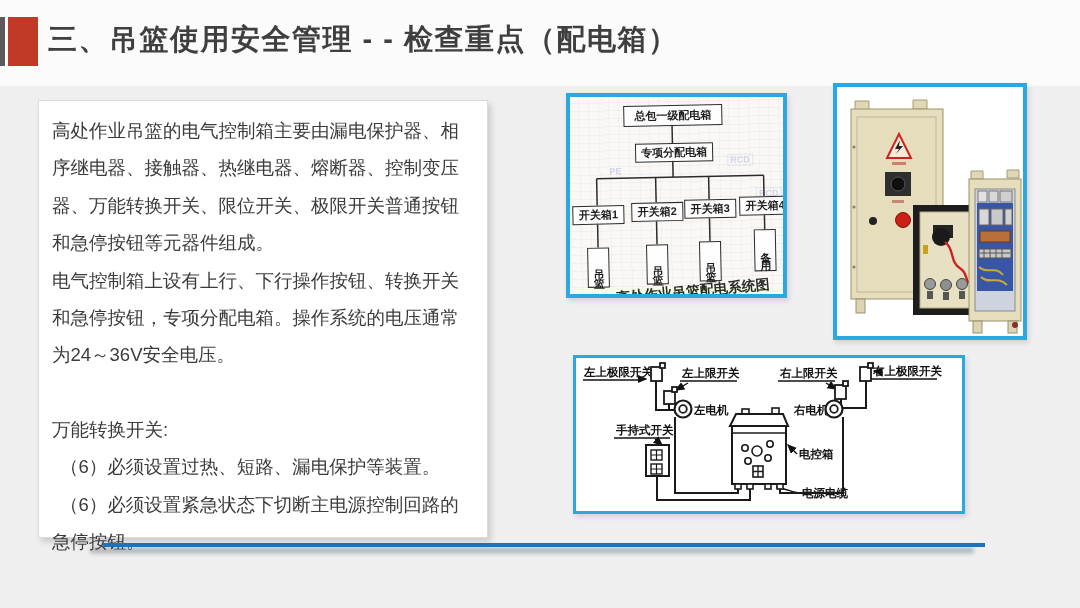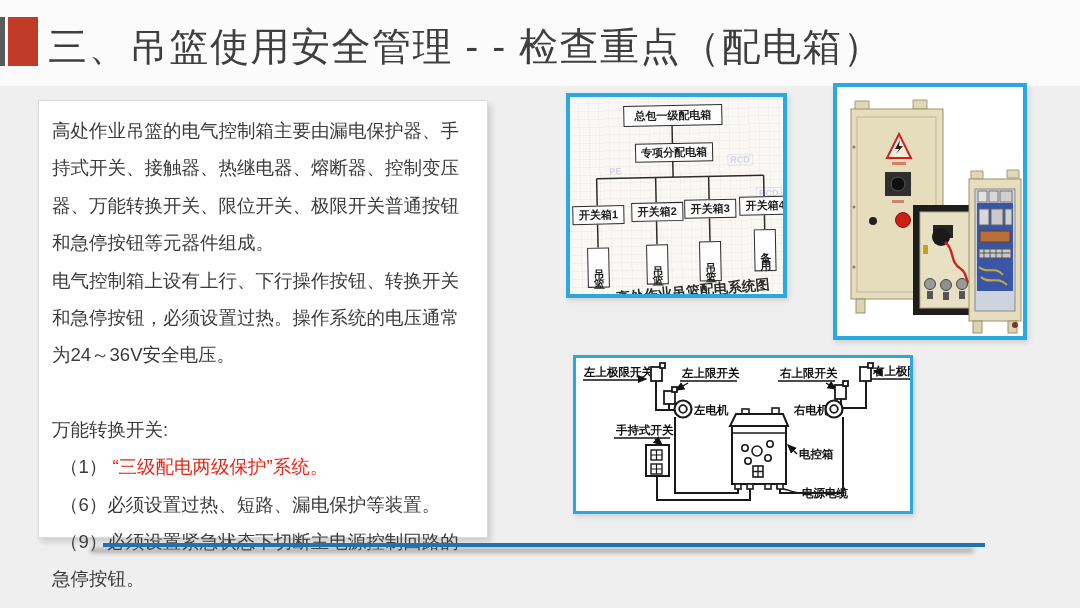--- a/index.html
+++ b/index.html
@@ -2,36 +2,36 @@
 <html><head>
 <meta charset="utf-8">
 <style>
   html,body{margin:0;padding:0;}
   body{width:1080px;height:608px;position:relative;overflow:hidden;
        background:#efefef;font-family:"Liberation Sans","DejaVu Sans",sans-serif;}
   
   .header{position:absolute;left:0;top:0;width:1080px;height:86px;background:#fbfbfb;}
   .accent-gray{position:absolute;left:0;top:17px;width:5px;height:49px;background:#5a5a5a;}
   .accent-red{position:absolute;left:8px;top:17px;width:30px;height:49px;background:#c13a28;}
-  .slide-title{position:absolute;left:48px;top:20px;font-size:39px;font-weight:400;
+  .slide-title{position:absolute;left:48px;top:20px;font-size:29px;font-weight:700;
        color:#3f3f3f;letter-spacing:1.5px;white-space:nowrap;}
   
   .text-card{position:absolute;left:38px;top:100px;width:450px;height:438px;background:#ffffff;
        border:1px solid #dcdcdc;box-shadow:3px 4px 6px rgba(0,0,0,0.15);box-sizing:border-box;
        padding:11px 12px 0 13px;color:#3b3b3b;font-size:18.5px;line-height:37.4px;}
   .text-card p{margin:0;}
   .req-heading{margin-top:37px !important;}
   .req-item{text-indent:8px;}
   .red-em{color:#e82315;}
   
   .figure{position:absolute;background:#ffffff;box-sizing:border-box;overflow:hidden;
        box-shadow:2px 3px 5px rgba(0,0,0,0.12);}
   .fig-flow{left:566px;top:93px;width:221px;height:205px;border:4px solid #2aa9e0;}
   .fig-photo{left:833px;top:83px;width:194px;height:257px;border:4px solid #2aa9e0;}
-  .fig-wire{left:573px;top:355px;width:340px;height:159px;border:3px solid #2aa9e0;text-align:right;}
+  .fig-wire{left:573px;top:355px;width:392px;height:159px;border:3px solid #2aa9e0;text-align:right;}
   
   .flow-inner{position:absolute;left:0;top:0;right:0;bottom:0;transform:rotate(-1.2deg);
        background:#faf8f5;
        background-image:repeating-linear-gradient(0deg,rgba(205,150,150,0.10) 0 1px,transparent 1px 8px),
                         repeating-linear-gradient(90deg,rgba(140,150,200,0.07) 0 1px,transparent 1px 10px);}
   .flow-box{position:absolute;border:1.6px solid #2b2b2b;background:rgba(255,255,255,0.85);
        color:#1d1d1d;font-weight:700;display:flex;align-items:center;justify-content:center;}
   .flow-box.h{font-size:11px;white-space:nowrap;}
   .flow-box.v{font-size:11px;writing-mode:vertical-rl;letter-spacing:9px;padding-top:4px;box-sizing:border-box;}
   .flow-caption{position:absolute;left:44px;top:186px;font-size:14px;font-weight:700;color:#2a2a2a;
@@ -47,26 +47,25 @@
 </head>
 <body>
 
 <div class="header">
   <div class="accent-gray"></div>
   <div class="accent-red"></div>
   <div class="slide-title">三、吊篮使用安全管理 - - 检查重点（配电箱）</div>
 </div>
 
 <div class="text-card">
-  <p>高处作业吊篮的电气控制箱主要由漏电保护器、手持式开关、接触器、热继电器、熔断器、控制变压器、万能转换开关、限位开关、极限开关普通按钮和急停按钮等元器件组成。</p>
-  <p>电气控制箱上设有上行、下行操作按钮、转换开关和急停按钮，必须设置过热。操作系统的电压通常为24～36V安全电压。</p>
+  <p>高处作业吊篮的电气控制箱主要由漏电保护器、相序继电器、接触器、热继电器、熔断器、控制变压器、万能转换开关、限位开关、极限开关普通按钮和急停按钮等元器件组成。</p>
+  <p>电气控制箱上设有上行、下行操作按钮、转换开关和急停按钮，专项分配电箱。操作系统的电压通常为24～36V安全电压。</p>
   <p class="req-heading">万能转换开关:</p>
-  <p class="req-item"><span>（1） </span><span class="red-em">“三级配电两级保护”系统。</span></p>
   <p class="req-item">（6）必须设置过热、短路、漏电保护等装置。</p>
-  <p class="req-item">（9）必须设置紧急状态下切断主电源控制回路的急停按钮。</p>
+  <p class="req-item">（6）必须设置紧急状态下切断主电源控制回路的急停按钮。</p>
 </div>
 
 <div class="figure fig-flow">
   <div class="flow-inner">
     <span class="scan-frag" style="left:38px;top:68px;border:none;">PE</span>
     <span class="scan-frag" style="left:158px;top:58px;">RCD</span>
     <span class="scan-frag" style="left:186px;top:92px;">RCD</span>
     <svg class="flow-lines" width="213" height="197" viewBox="0 0 213 197">
       <g stroke="#2b2b2b" stroke-width="1.5" fill="none">
         <path d="M103.5,27 V46"></path>

